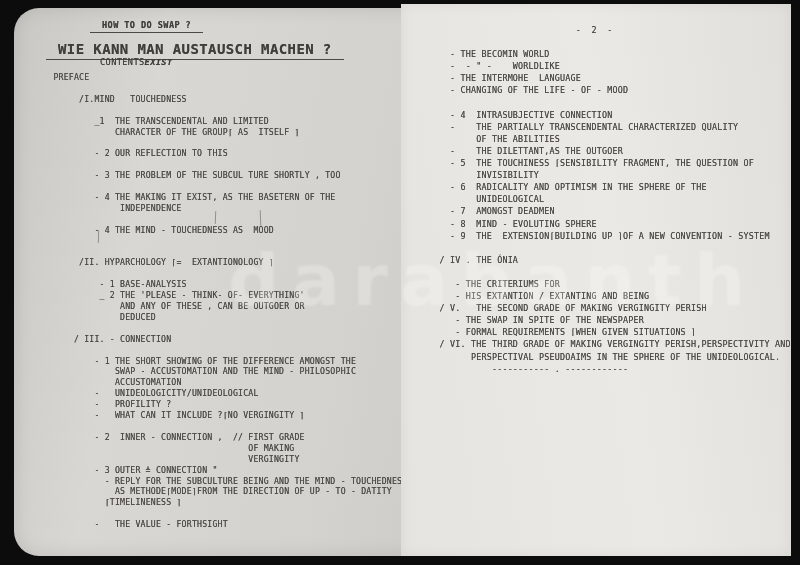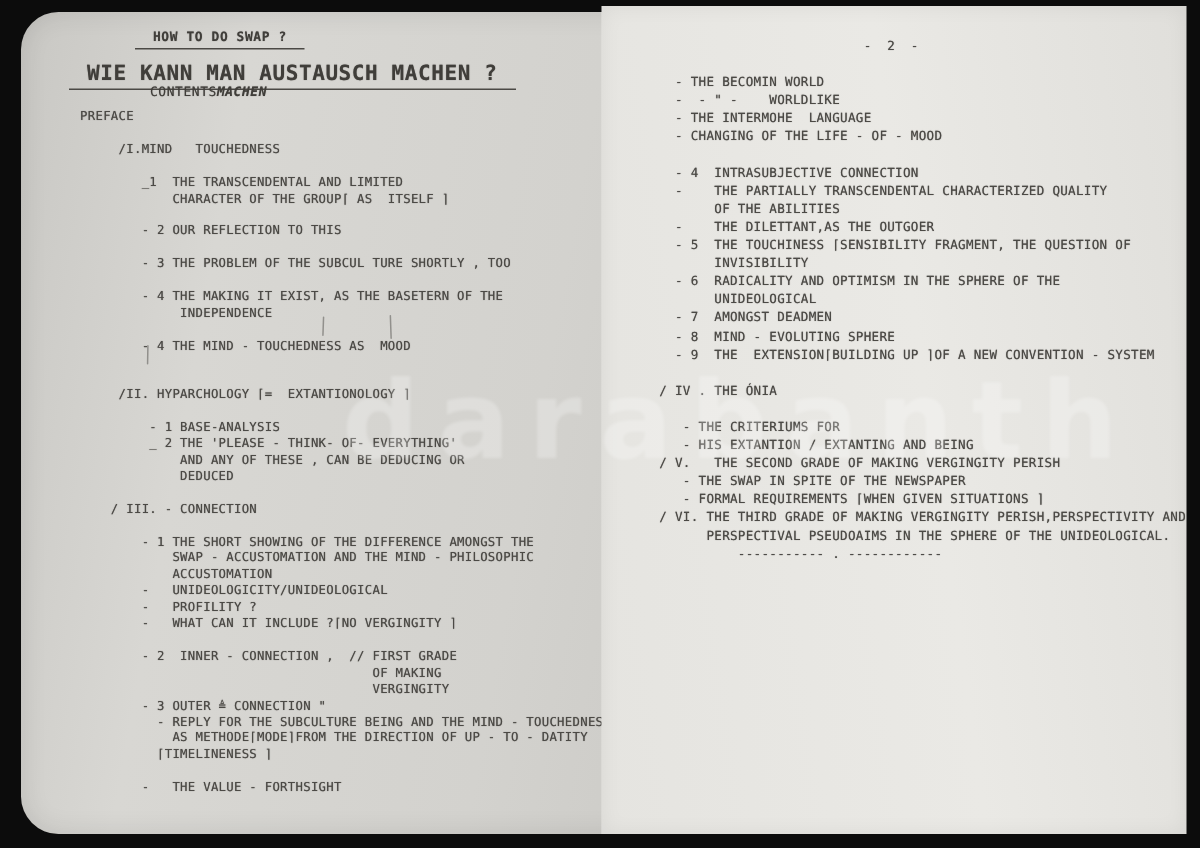--- a/index.html
+++ b/index.html
@@ -48,21 +48,21 @@
   }
 </style>
 </head>
 <body>
 
 <div class="photo">
 
   <div class="page left">
     <div class="hdr title-line underline">HOW TO DO SWAP ?</div>
     <div class="hdr subtitle-line underline">WIE KANN MAN AUSTAUSCH MACHEN ?</div>
-    <div class="hdr contents-line"><span>CONTENTS</span><span class="it">MACHEN</span></div>
+    <div class="hdr contents-line"><span>CONTENTS</span><span class="it">EXIST</span></div>
     <div class="body">
         <div class="tline">   PREFACE</div>
         <div class="tline">&nbsp;</div>
         <div class="tline">        /I.MIND   TOUCHEDNESS</div>
         <div class="tline">&nbsp;</div>
         <div class="tline">           _1  THE TRANSCENDENTAL AND LIMITED</div>
         <div class="tline">               CHARACTER OF THE GROUP⌈ AS  ITSELF ⌉</div>
         <div class="tline">&nbsp;</div>
         <div class="tline">           - 2 OUR REFLECTION TO THIS</div>
         <div class="tline">&nbsp;</div>
@@ -71,21 +71,21 @@
         <div class="tline">           - 4 THE MAKING IT EXIST, AS THE BASETERN OF THE</div>
         <div class="tline">                INDEPENDENCE</div>
         <div class="tline">&nbsp;</div>
         <div class="tline">           - 4 THE MIND - TOUCHEDNESS AS  MOOD</div>
         <div class="tline">&nbsp;</div>
         <div class="tline">&nbsp;</div>
         <div class="tline">        /II. HYPARCHOLOGY ⌈=  EXTANTIONOLOGY ⌉</div>
         <div class="tline">&nbsp;</div>
         <div class="tline">            - 1 BASE-ANALYSIS</div>
         <div class="tline">            _ 2 THE 'PLEASE - THINK- OF- EVERYTHING'</div>
-        <div class="tline">                AND ANY OF THESE , CAN BE DEDUCING OR</div>
+        <div class="tline">                AND ANY OF THESE , CAN BE OUTGOER OR</div>
         <div class="tline">                DEDUCED</div>
         <div class="tline">&nbsp;</div>
         <div class="tline">       / III. - CONNECTION</div>
         <div class="tline">&nbsp;</div>
         <div class="tline">           - 1 THE SHORT SHOWING OF THE DIFFERENCE AMONGST THE</div>
         <div class="tline">               SWAP - ACCUSTOMATION AND THE MIND - PHILOSOPHIC</div>
         <div class="tline">               ACCUSTOMATION</div>
         <div class="tline">           -   UNIDEOLOGICITY/UNIDEOLOGICAL</div>
         <div class="tline">           -   PROFILITY ?</div>
         <div class="tline">           -   WHAT CAN IT INCLUDE ?⌈NO VERGINGITY ⌉</div>

